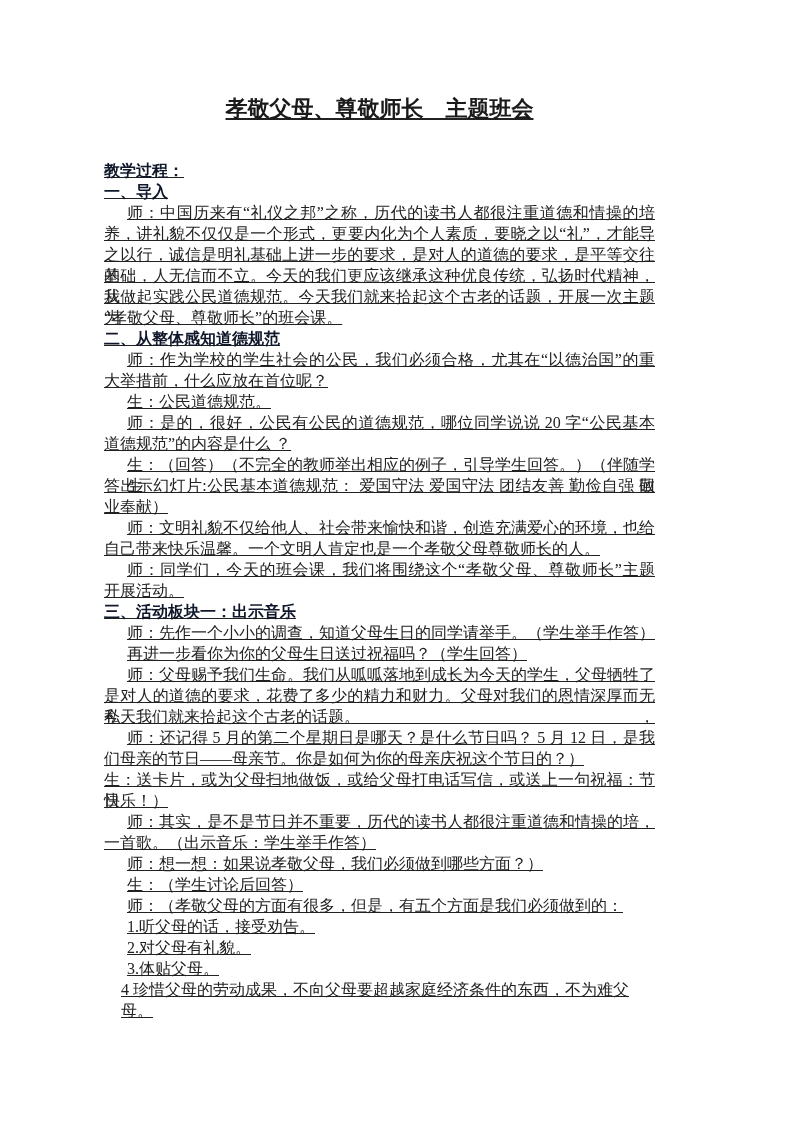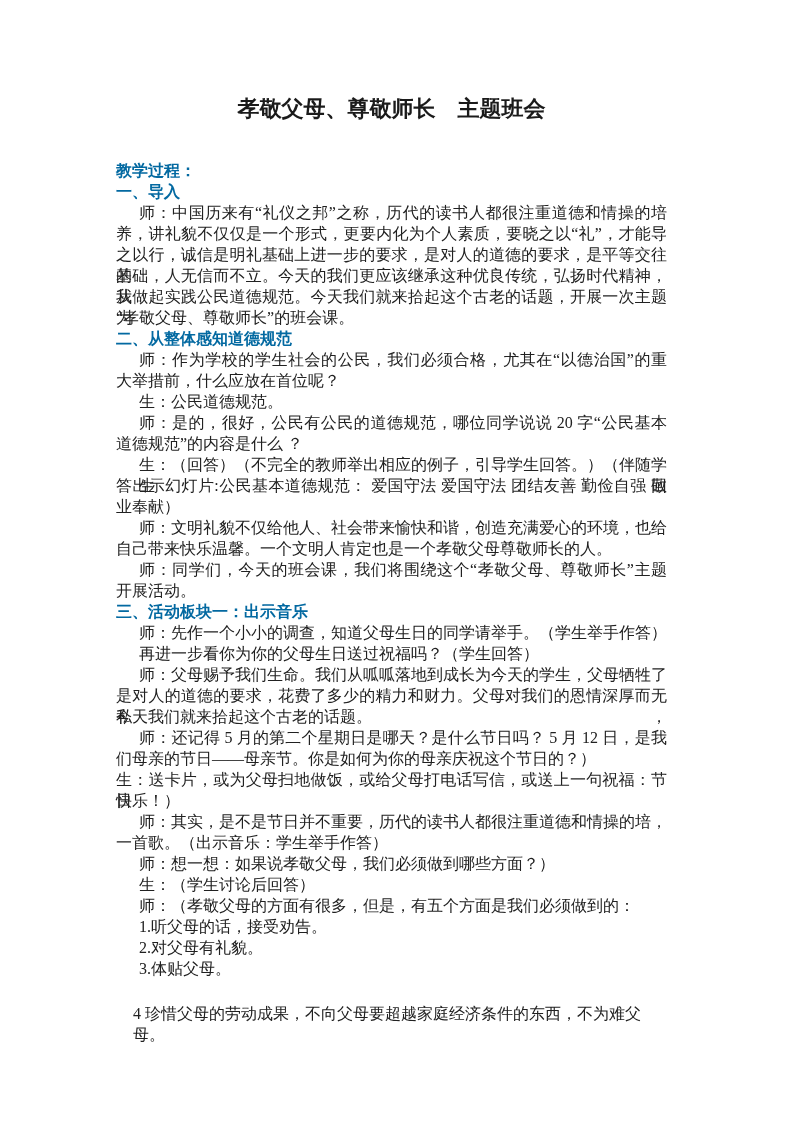--- a/index.html
+++ b/index.html
@@ -15,51 +15,52 @@
     color: #212121;
     overflow: hidden;
   }
   .page {
     position: absolute;
     inset: 0;
     background: #ffffff;
   }
   .content {
     position: absolute;
-    left: 116px;
+    left: 104px;
     top: 94px;
     width: 551px;
+    text-decoration: underline;
   }
   .title {
     font-size: 22px;
     font-weight: bold;
     text-align: center;
     line-height: 30px;
     margin: 0 0 36px 0;
     color: #1a1a1a;
     white-space: pre-wrap;
   }
   .line {
     font-size: 16px;
     line-height: 21px;
     height: 21px;
     white-space: pre-wrap;
     text-align: left;
   }
   .line.bold {
     font-weight: bold;
-    color: #0369a1;
+    color: #0f172a;
   }
   .line.just {
     white-space: normal;
     text-align: justify;
     text-align-last: justify;
   }
   .line.ind1 { padding-left: 23px; }
-  .line.ind2 { padding-left: 17px; margin-top: 24px; }
+  .line.ind2 { padding-left: 17px; }
 </style>
 </head>
 <body>
 
 <div class="page">
   <div class="content">
     <h1 class="title">孝敬父母、尊敬师长　主题班会</h1>
     <div>
         <div class="line bold">教学过程：</div>
         <div class="line bold">一、导入</div>

